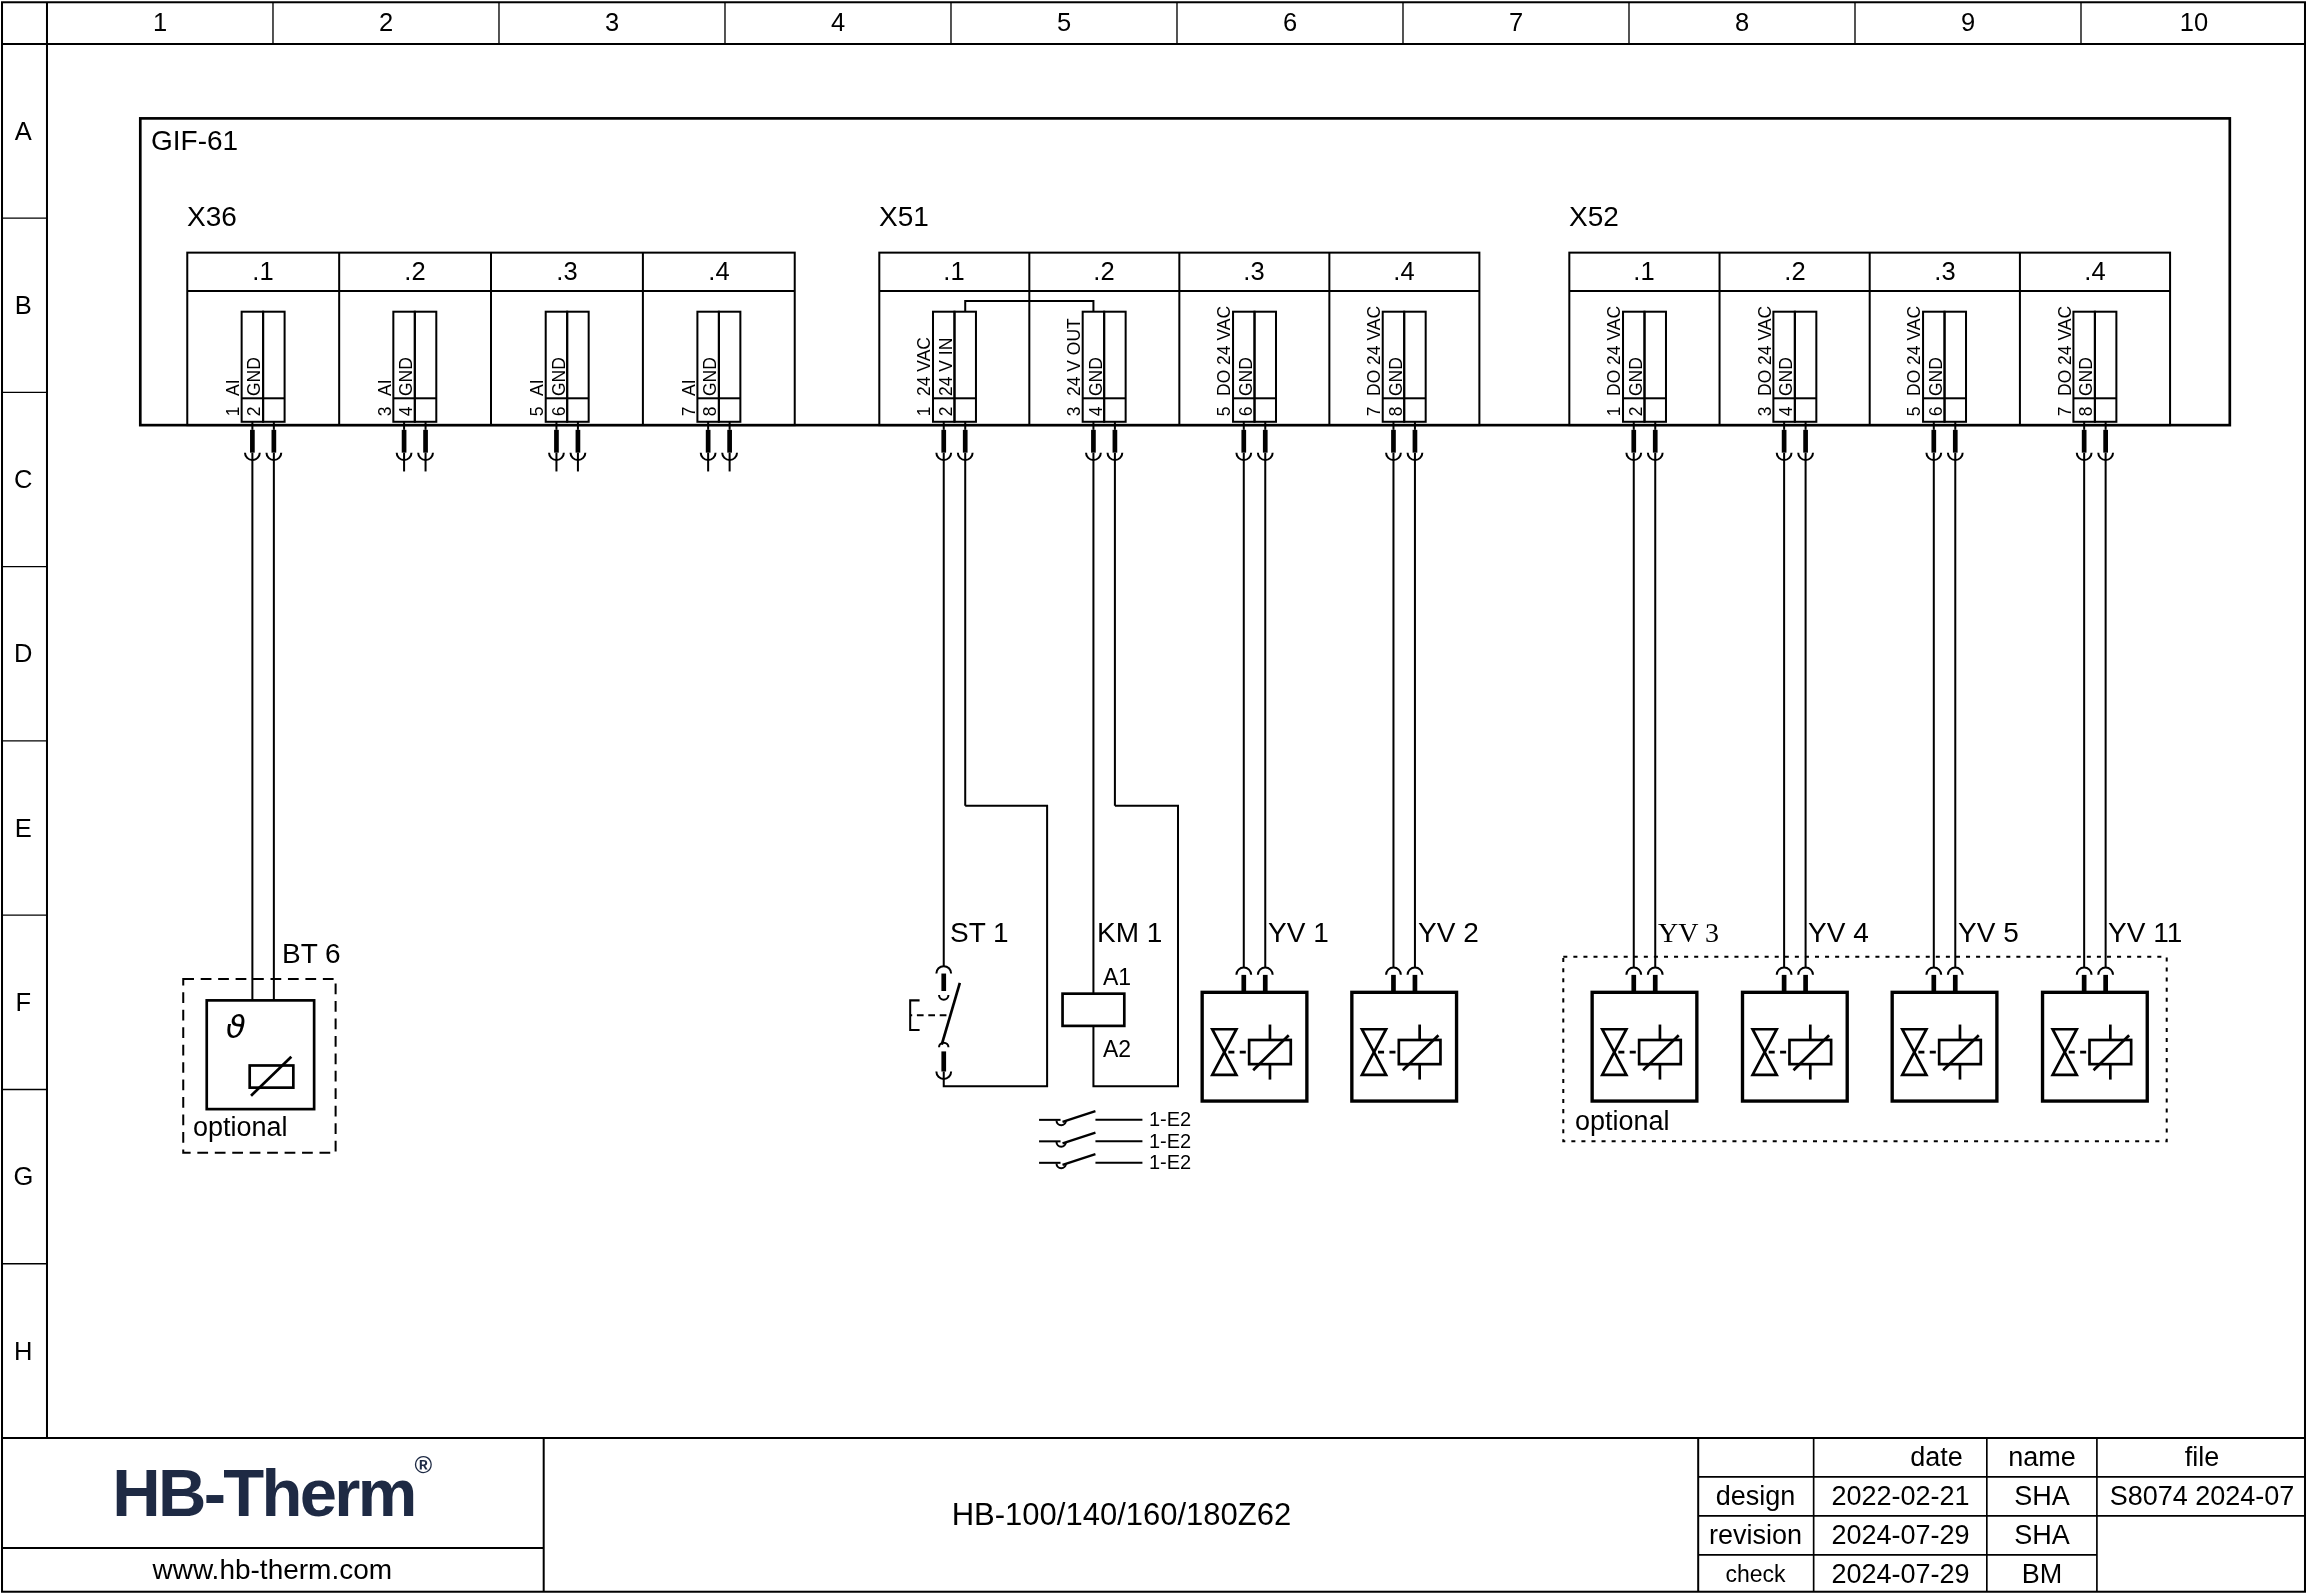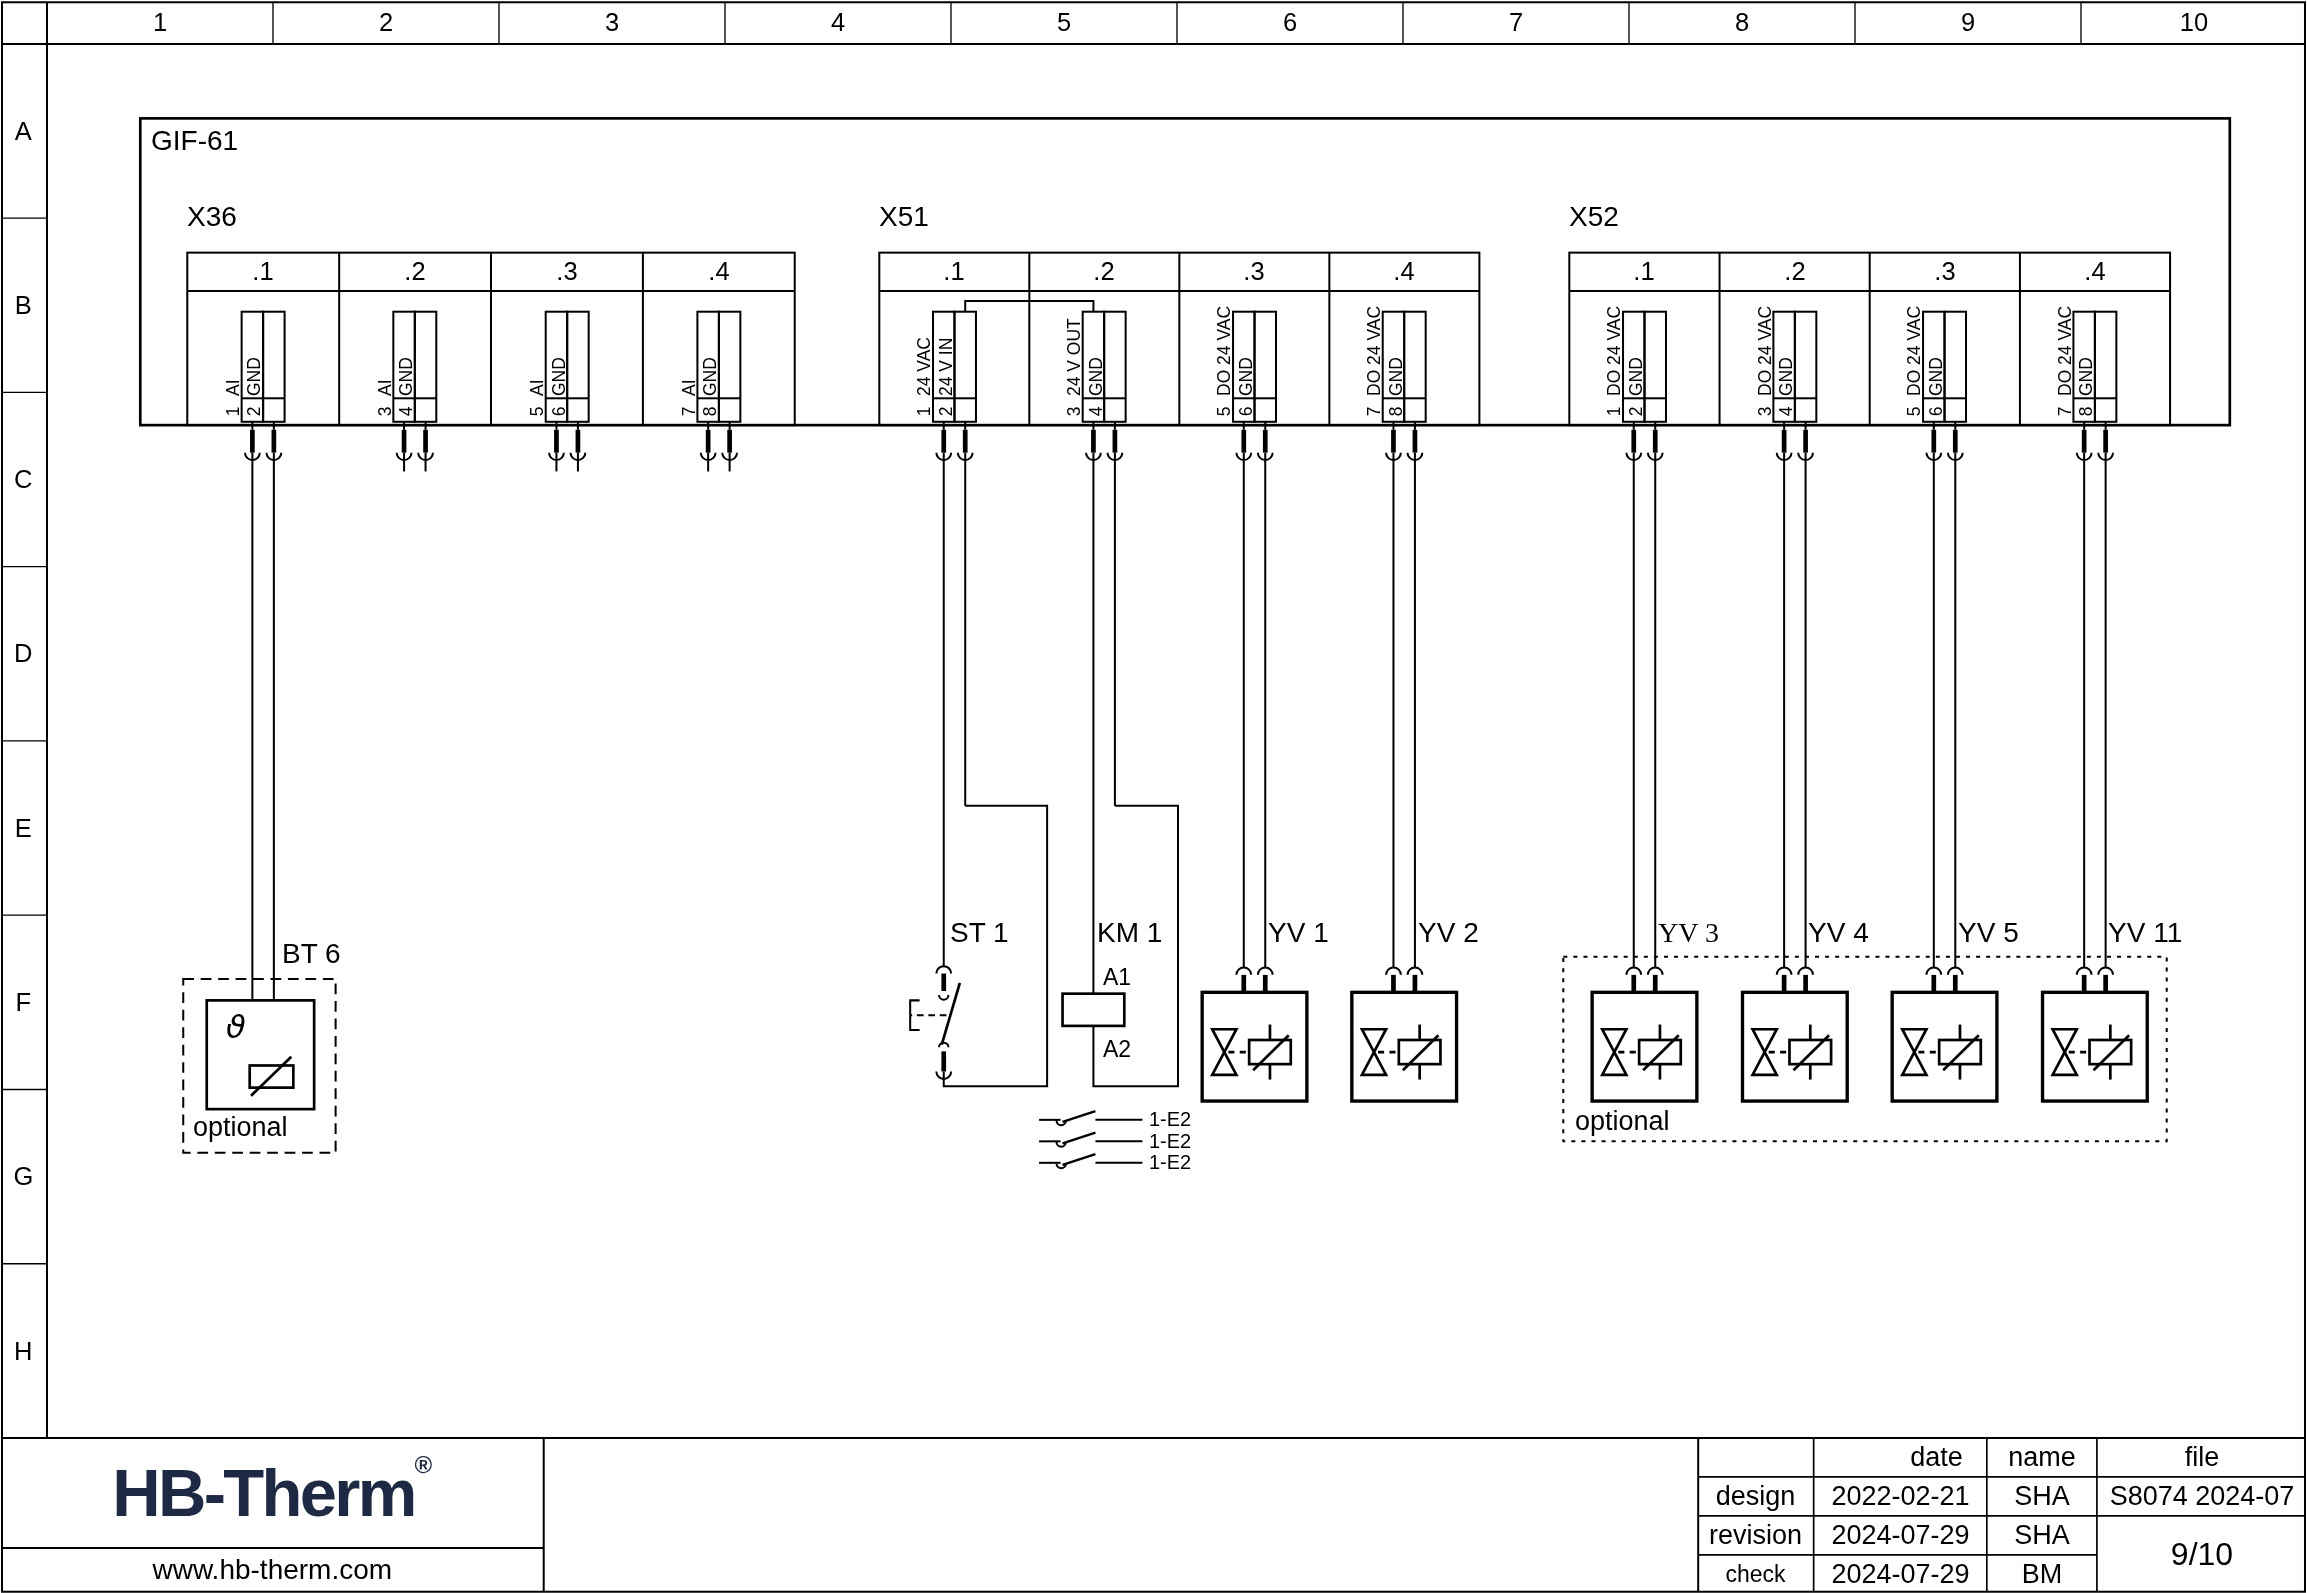--- a/index.html
+++ b/index.html
@@ -308,39 +308,39 @@
       <path d="M3144,1526 V1549" stroke-width="4"></path>
       <path d="M3144,1585 V1608" stroke-width="4"></path>
       <path d="M3119,1594 L3172,1542" stroke-width="4"></path>
       <rect x="2329" y="1425" width="899" height="275" stroke-width="3" stroke-dasharray="6 9"></rect>
     </svg>
 
   <div class="t c" style="left:1.3px;top:1440px;width:542px;height:105px;">
     <span class="logo">HB-Therm</span><span class="logoreg">®</span>
   </div>
   <div class="t c" style="left:1.3px;top:1548px;width:542px;height:44px;font-size:28px;">www.hb-therm.com</div>
+  <div class="t c" style="left:544px;top:1438px;width:1155px;height:154px;font-size:31px;">HB-100/140/160/180Z62</div>
 
   <div class="t c" style="left:1814px;top:1438px;width:173px;height:39px;font-size:27px;padding-left:36px;">date</div>
   <div class="t c" style="left:1987px;top:1438px;width:110px;height:39px;font-size:27px;border-radius:13px;">name</div>
   <div class="t c" style="left:2097px;top:1438px;width:210px;height:39px;font-size:27px;">file</div>
 
   <div class="t c" style="left:1698px;top:1477px;width:115px;height:39px;font-size:27px;">design</div>
   <div class="t c" style="left:1814px;top:1477px;width:173px;height:39px;font-size:27px;">2022-02-21</div>
   <div class="t c" style="left:1987px;top:1477px;width:110px;height:39px;font-size:27px;">SHA</div>
   <div class="t c" style="left:2097px;top:1477px;width:210px;height:39px;font-size:27px;">S8074 2024-07</div>
 
   <div class="t c" style="left:1698px;top:1516px;width:115px;height:39px;font-size:27px;">revision</div>
   <div class="t c" style="left:1814px;top:1516px;width:173px;height:39px;font-size:27px;">2024-07-29</div>
   <div class="t c" style="left:1987px;top:1516px;width:110px;height:39px;font-size:27px;">SHA</div>
 
   <div class="t c" style="left:1698px;top:1555px;width:115px;height:38px;font-size:23px;text-align:right;">check</div>
   <div class="t c" style="left:1814px;top:1555px;width:173px;height:38px;font-size:27px;">2024-07-29</div>
   <div class="t c" style="left:1987px;top:1555px;width:110px;height:38px;font-size:27px;">BM</div>
 
-  <div class="t c" style="left:2097px;top:1516px;width:210px;height:77px;font-size:32px;">9/10</div>
 <div class="t c" style="left: 47px; top: 1.3px; width: 226px; height: 42px; font-size: 25.5px;">1</div>
     <div class="t c" style="left: 273px; top: 1.3px; width: 226px; height: 42px; font-size: 25.5px;">2</div>
     <div class="t c" style="left: 499px; top: 1.3px; width: 226px; height: 42px; font-size: 25.5px;">3</div>
     <div class="t c" style="left: 725px; top: 1.3px; width: 226px; height: 42px; font-size: 25.5px;">4</div>
     <div class="t c" style="left: 951px; top: 1.3px; width: 226px; height: 42px; font-size: 25.5px;">5</div>
     <div class="t c" style="left: 1177px; top: 1.3px; width: 226px; height: 42px; font-size: 25.5px;">6</div>
     <div class="t c" style="left: 1403px; top: 1.3px; width: 226px; height: 42px; font-size: 25.5px;">7</div>
     <div class="t c" style="left: 1629px; top: 1.3px; width: 226px; height: 42px; font-size: 25.5px;">8</div>
     <div class="t c" style="left: 1855px; top: 1.3px; width: 226px; height: 42px; font-size: 25.5px;">9</div>
     <div class="t c" style="left: 2081px; top: 1.3px; width: 226px; height: 42px; font-size: 25.5px;">10</div>

